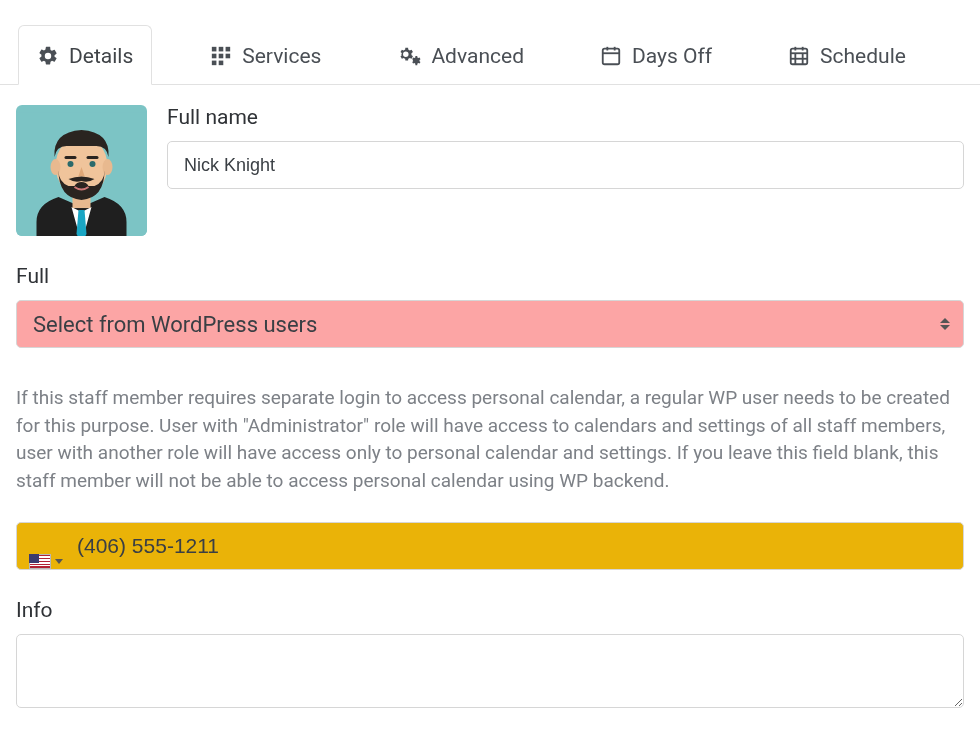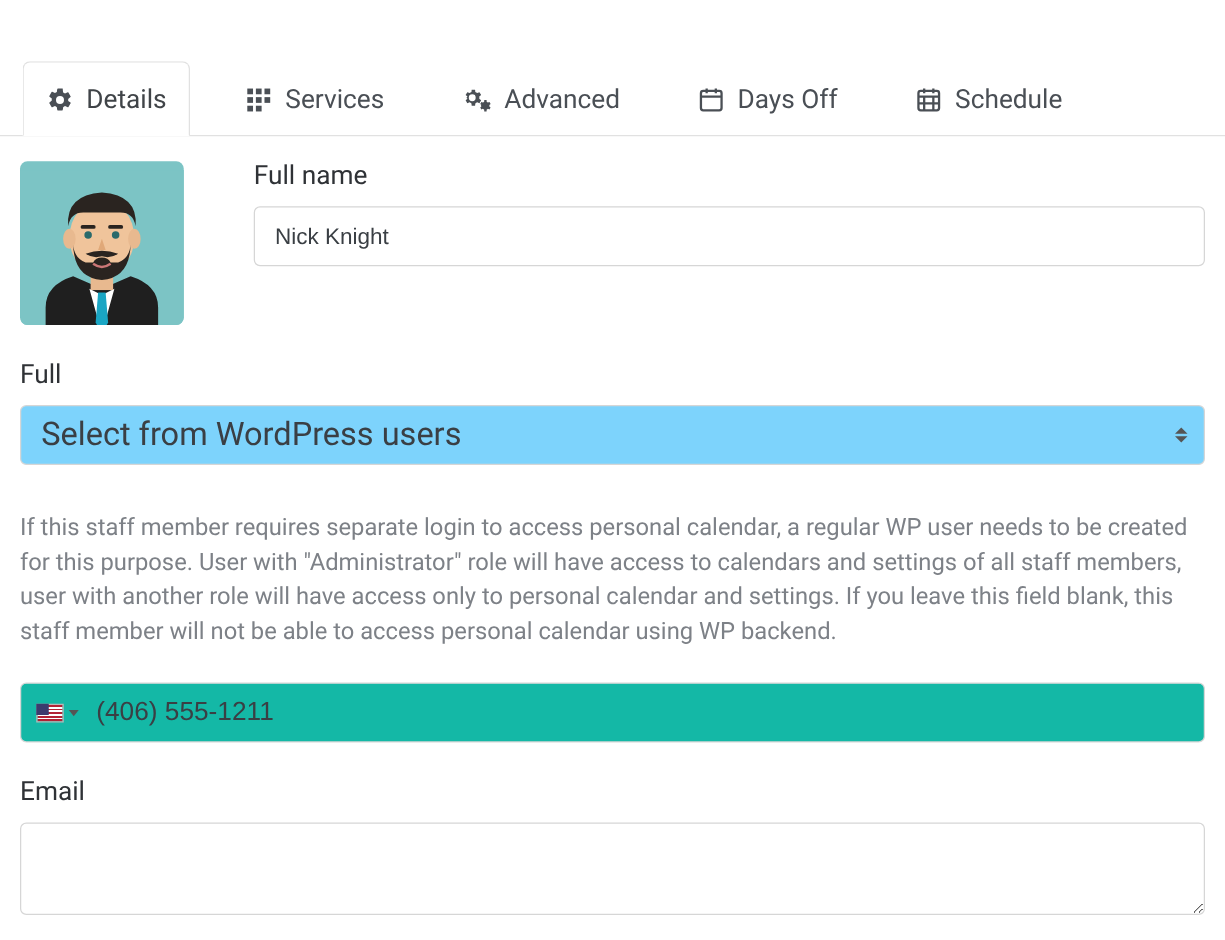--- a/index.html
+++ b/index.html
@@ -5,26 +5,25 @@
   * { box-sizing: border-box; margin: 0; padding: 0; }
   html, body {
     width: 980px;
     height: 752px;
     font-family: -apple-system, BlinkMacSystemFont, "Segoe UI", Roboto, "Helvetica Neue", Arial, sans-serif;
     background: #ffffff;
     color: #3a3f44;
   }
   .tabs {
     display: flex;
-    gap: 26px;
+    gap: 40px;
     padding: 0 0 0 18px;
     border-bottom: 1px solid #e1e1e1;
     align-items: flex-end;
     height: 85px;
-    margin-top: 24px;
   }
   .tab {
     display: flex;
     align-items: center;
     justify-content: center;
     gap: 10px;
     padding: 18px 18px 16px 18px;
     font-size: 21px;
     color: #4a4f55;
     cursor: pointer;
@@ -37,21 +36,21 @@
     margin-bottom: -1px;
     color: #404448;
   }
   .tab .icon { display: inline-flex; }
   .content {
     padding: 20px 16px 0 16px;
   }
   .row-top {
     display: flex;
     align-items: flex-start;
-    gap: 56px;
+    gap: 20px;
   }
   .avatar {
     width: 131px;
     height: 131px;
     border-radius: 6px;
     background: #7cc4c5;
     position: relative;
     overflow: hidden;
     flex: 0 0 auto;
   }
@@ -83,25 +82,25 @@
   }
   .select-wrap {
     position: relative;
   }
   .select-display {
     width: 100%;
     height: 48px;
     border: 1px solid #d6d6d6;
     border-radius: 5px;
     padding: 0 40px 0 16px;
-    font-size: 26px;
+    font-size: 22px;
     color: #3a3f44;
     display: flex;
     align-items: center;
-    background: #7dd3fc;
+    background: #fca5a5;
   }
   .select-caret {
     position: absolute;
     right: 14px;
     top: 50%;
     transform: translateY(-50%);
     display: flex;
     flex-direction: column;
     gap: 2px;
   }
@@ -116,25 +115,25 @@
     font-size: 19px;
     line-height: 1.45;
     color: #7d8187;
     margin-top: 24px;
   }
   .section {
     margin-top: 28px;
   }
   .phone-input {
     display: flex;
-    align-items: center;
+    align-items: flex-end;
     height: 48px;
     border: 1px solid #d6d6d6;
     border-radius: 5px;
-    background: #14b8a6;
+    background: #eab308;
     padding: 0 8px;
   }
   .flag-box {
     display:flex;
     align-items:center;
     gap: 4px;
     padding: 0 6px 0 4px;
     cursor: pointer;
   }
   .flag {
@@ -307,17 +306,17 @@
     <div class="phone-input">
       <div class="flag-box">
         <span class="flag"></span>
         <span class="flag-caret"></span>
       </div>
       <input class="phone-text" type="text" value="(406) 555-1211" style="">
     </div>
   </div>
 
   <div class="section field-block">
-    <div class="label">Email</div>
+    <div class="label">Info</div>
     <textarea class="textarea" style=""></textarea>
   </div>
 
 </div>
 
 </body></html>

